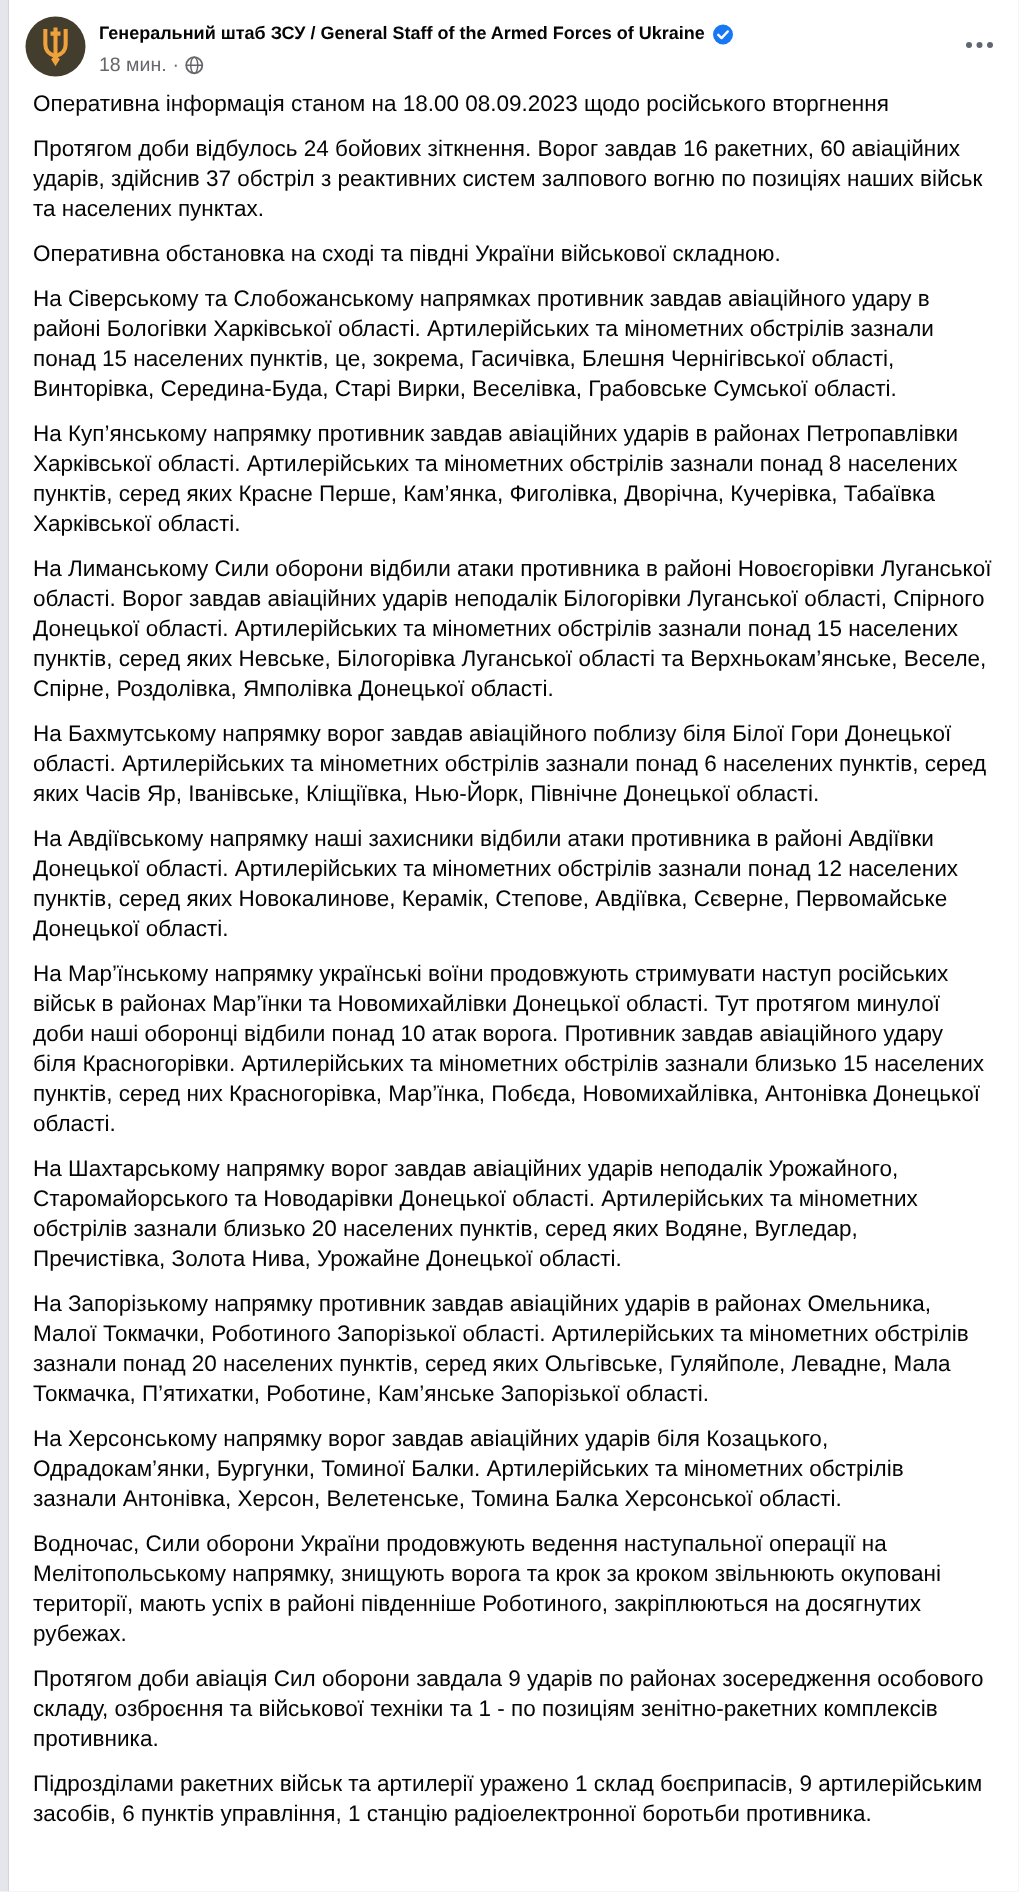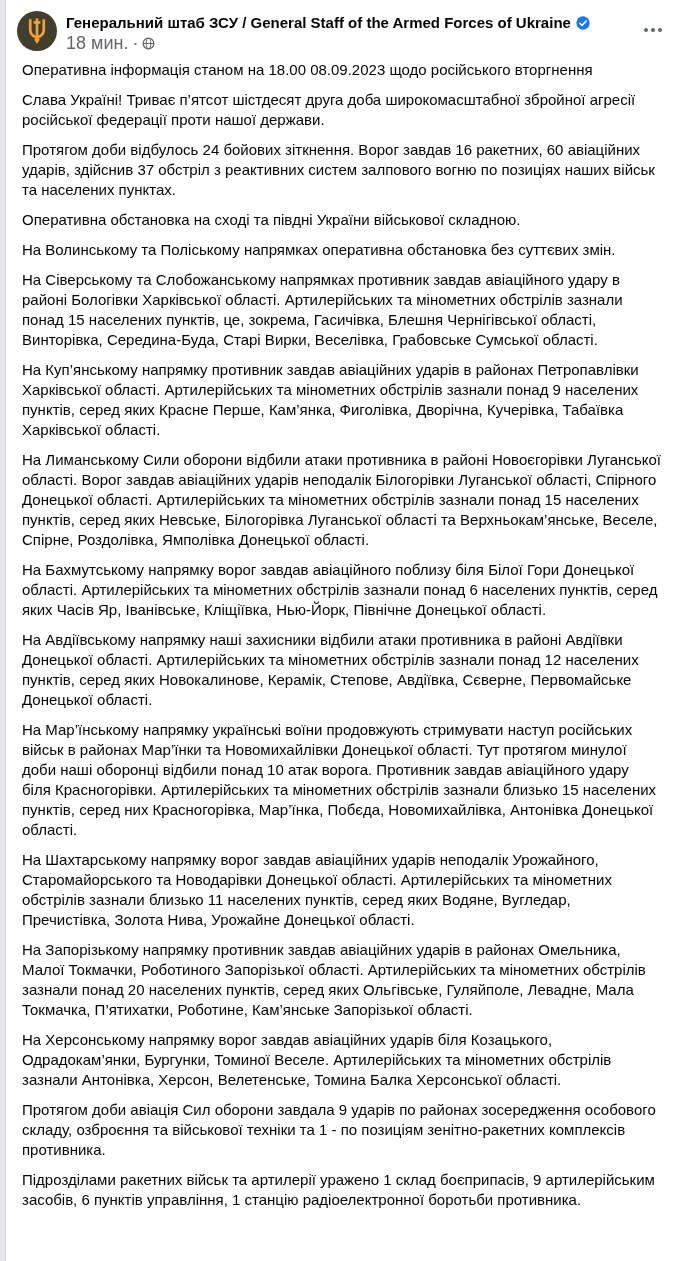--- a/index.html
+++ b/index.html
@@ -46,37 +46,37 @@
     flex: 1;
     min-width: 0;
     padding-top: 2px;
   }
   .title-row {
     display: flex;
     align-items: center;
     gap: 5px;
   }
   .page-name {
-    font-size: 15px;
+    font-size: 12px;
     font-weight: 700;
     color: #050505;
     text-decoration: none;
     line-height: 19px;
     white-space: nowrap;
     cursor: pointer;
   }
   .verified-badge { display: inline-flex; flex-shrink: 0; }
   .verified-badge svg { width: 14px; height: 14px; display: block; }
   .meta-row {
     display: flex;
     align-items: center;
     gap: 4px;
     margin-top: 3px;
     color: #65676b;
-    font-size: 18px;
+    font-size: 13px;
     line-height: 16px;
   }
   .timestamp {
     color: #65676b;
     text-decoration: none;
     cursor: pointer;
   }
   .meta-sep { color: #65676b; }
   .globe-icon { display: inline-flex; }
   .globe-icon svg { width: 13px; height: 13px; display: block; }
@@ -162,30 +162,29 @@
         <i></i>
           <i></i>
           <i></i>
       </span>
     </button>
 
   </header>
 
   <div class="post-text">
       <p>Оперативна інформація станом на 18.00 08.09.2023 щодо російського вторгнення</p>
-      <p>Слава Україні! Триває п’ятсот шістдесят друга доба широкомасштабної збройної агресії російської федерації проти нашої держави.</p>
       <p>Протягом доби відбулось 24 бойових зіткнення. Ворог завдав 16 ракетних, 60 авіаційних ударів, здійснив 37 обстріл з реактивних систем залпового вогню по позиціях наших військ та населених пунктах.</p>
       <p>Оперативна обстановка на сході та півдні України військової складною.</p>
-      <p>На Волинському та Поліському напрямках оперативна обстановка без суттєвих змін.</p>
       <p>На Сіверському та Слобожанському напрямках противник завдав авіаційного удару в районі Бологівки Харківської області. Артилерійських та мінометних обстрілів зазнали понад 15 населених пунктів, це, зокрема, Гасичівка, Блешня Чернігівської області, Винторівка, Середина-Буда, Старі Вирки, Веселівка, Грабовське Сумської області.</p>
-      <p>На Куп’янському напрямку противник завдав авіаційних ударів в районах Петропавлівки Харківської області. Артилерійських та мінометних обстрілів зазнали понад 9 населених пунктів, серед яких Красне Перше, Кам’янка, Фиголівка, Дворічна, Кучерівка, Табаївка Харківської області.</p>
+      <p>На Куп’янському напрямку противник завдав авіаційних ударів в районах Петропавлівки Харківської області. Артилерійських та мінометних обстрілів зазнали понад 8 населених пунктів, серед яких Красне Перше, Кам’янка, Фиголівка, Дворічна, Кучерівка, Табаївка Харківської області.</p>
       <p>На Лиманському Сили оборони відбили атаки противника в районі Новоєгорівки Луганської області. Ворог завдав авіаційних ударів неподалік Білогорівки Луганської області, Спірного Донецької області. Артилерійських та мінометних обстрілів зазнали понад 15 населених пунктів, серед яких Невське, Білогорівка Луганської області та Верхньокам’янське, Веселе, Спірне, Роздолівка, Ямполівка Донецької області.</p>
       <p>На Бахмутському напрямку ворог завдав авіаційного поблизу біля Білої Гори Донецької області. Артилерійських та мінометних обстрілів зазнали понад 6 населених пунктів, серед яких Часів Яр, Іванівське, Кліщіївка, Нью-Йорк, Північне Донецької області.</p>
       <p>На Авдіївському напрямку наші захисники відбили атаки противника в районі Авдіївки Донецької області. Артилерійських та мінометних обстрілів зазнали понад 12 населених пунктів, серед яких Новокалинове, Керамік, Степове, Авдіївка, Сєверне, Первомайське Донецької області.</p>
       <p>На Мар’їнському напрямку українські воїни продовжують стримувати наступ російських військ в районах Мар’їнки та Новомихайлівки Донецької області. Тут протягом минулої доби наші оборонці відбили понад 10 атак ворога. Противник завдав авіаційного удару біля Красногорівки. Артилерійських та мінометних обстрілів зазнали близько 15 населених пунктів, серед них Красногорівка, Мар’їнка, Побєда, Новомихайлівка, Антонівка Донецької області.</p>
-      <p>На Шахтарському напрямку ворог завдав авіаційних ударів неподалік Урожайного, Старомайорського та Новодарівки Донецької області. Артилерійських та мінометних обстрілів зазнали близько 11 населених пунктів, серед яких Водяне, Вугледар, Пречистівка, Золота Нива, Урожайне Донецької області.</p>
+      <p>На Шахтарському напрямку ворог завдав авіаційних ударів неподалік Урожайного, Старомайорського та Новодарівки Донецької області. Артилерійських та мінометних обстрілів зазнали близько 20 населених пунктів, серед яких Водяне, Вугледар, Пречистівка, Золота Нива, Урожайне Донецької області.</p>
       <p>На Запорізькому напрямку противник завдав авіаційних ударів в районах Омельника, Малої Токмачки, Роботиного Запорізької області. Артилерійських та мінометних обстрілів зазнали понад 20 населених пунктів, серед яких Ольгівське, Гуляйполе, Левадне, Мала Токмачка, П’ятихатки, Роботине, Кам’янське Запорізької області.</p>
-      <p>На Херсонському напрямку ворог завдав авіаційних ударів біля Козацького, Одрадокам’янки, Бургунки, Томиної Веселе. Артилерійських та мінометних обстрілів зазнали Антонівка, Херсон, Велетенське, Томина Балка Херсонської області.</p>
+      <p>На Херсонському напрямку ворог завдав авіаційних ударів біля Козацького, Одрадокам’янки, Бургунки, Томиної Балки. Артилерійських та мінометних обстрілів зазнали Антонівка, Херсон, Велетенське, Томина Балка Херсонської області.</p>
+      <p>Водночас, Сили оборони України продовжують ведення наступальної операції на Мелітопольському напрямку, знищують ворога та крок за кроком звільнюють окуповані території, мають успіх в районі південніше Роботиного, закріплюються на досягнутих рубежах.</p>
       <p>Протягом доби авіація Сил оборони завдала 9 ударів по районах зосередження особового складу, озброєння та військової техніки та 1 - по позиціям зенітно-ракетних комплексів противника.</p>
       <p>Підрозділами ракетних військ та артилерії уражено 1 склад боєприпасів, 9 артилерійським засобів, 6 пунктів управління, 1 станцію радіоелектронної боротьби противника.</p>
     </div>
 
 </article>
 
 </body></html>

